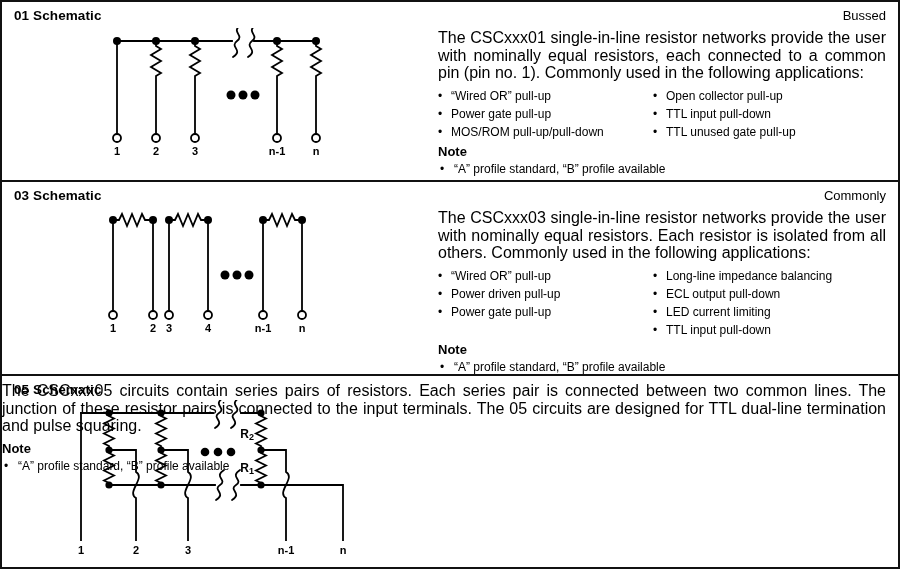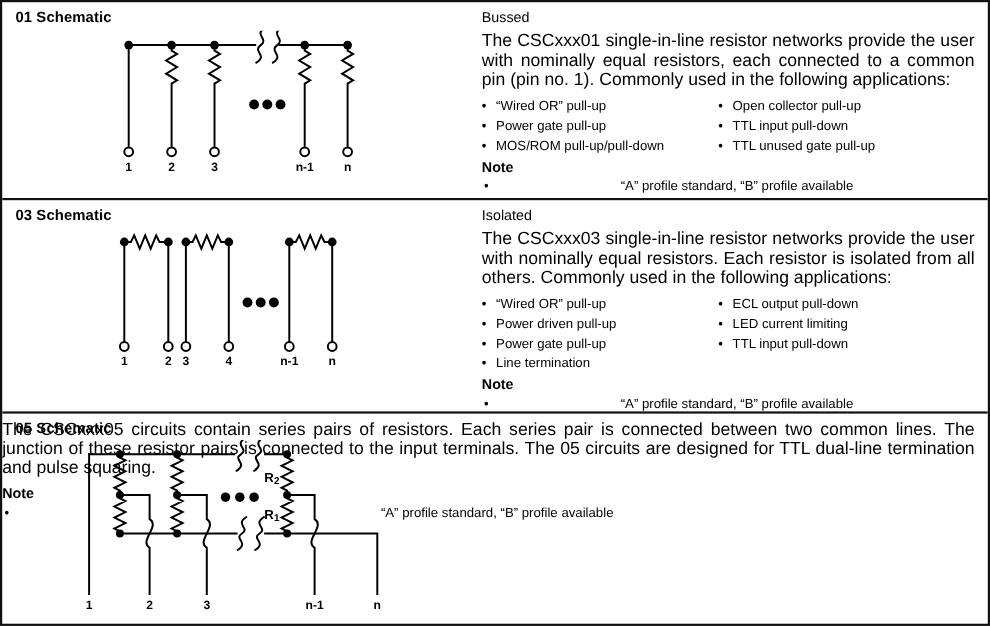--- a/index.html
+++ b/index.html
@@ -16,36 +16,36 @@
   .left  { position:relative; width:436px; flex:none; }
   .sec-header {
     position:absolute; left:12px; top:6px;
     font-size:13.5px; font-weight:bold; letter-spacing:.1px;
   }
   .schem { position:absolute; }
   .schem-1 { left:93px; top:26px; }
   .schem-2 { left:93px; top:25px; }
   .schem-3 { left:71px; top:24px; }
   .right { flex:1; padding:6px 12px 0 0; }
-  .sec-title { text-align:left; font-size:13px; margin-bottom:6px; }
+  .sec-title { text-align:right; font-size:13px; margin-bottom:6px; }
   .para {
     font-size:16px; line-height:17.5px; text-align:justify; margin-bottom:5px;
   }
   .bullets { display:flex; margin-top:2px; }
   .bullets ul { list-style:none; }
   .bullets ul.col1 { width:215px; flex:none; }
   .bullets ul.col2 { flex:1; }
   .bullets li, .note-list li {
     position:relative; font-size:12px; line-height:18px; padding-left:13px;
   }
   .bullets li::before, .note-list li::before {
     content:"\2022"; position:absolute; left:0; top:0;
   }
   .note-label { font-size:13px; font-weight:bold; line-height:17px; margin-top:2px; }
-  .note-list { list-style:none;text-align:center; }
+  .note-list { list-style:none; }
   .note-list li { padding-left:16px; }
   .note-list li::before { left:2px; }
   
   .wire { stroke:#000; stroke-width:1.8; fill:none; stroke-linecap:square; }
   .squig { stroke:#000; stroke-width:1.8; fill:none; stroke-linecap:round; }
   .dot  { fill:#000; stroke:none; }
   .term { fill:#fff; stroke:#000; stroke-width:1.8; }
   .pinlbl { font-family:"Liberation Sans",sans-serif; font-size:11px; font-weight:bold; text-anchor:middle; }
   .rlbl { font-family:"Liberation Sans",sans-serif; font-size:12px; font-weight:bold; text-anchor:end; }
   .rsub { font-size:9px; }
@@ -148,30 +148,30 @@
         </g>
         <text class="pinlbl" x="18" y="125">1</text>
         <text class="pinlbl" x="58" y="125">2</text>
         <text class="pinlbl" x="74" y="125">3</text>
         <text class="pinlbl" x="113" y="125">4</text>
         <text class="pinlbl" x="168" y="125">n-1</text>
         <text class="pinlbl" x="207" y="125">n</text>
       </svg>
     </div>
     <div class="right">
-      <div class="sec-title">Isolated</div>
+      <div class="sec-title">Commonly</div>
       <p class="para">The CSCxxx03 single-in-line resistor networks provide the user with nominally equal resistors. Each resistor is isolated from all others. Commonly used in the following applications:</p>
       <div class="bullets">
         <ul class="col1">
           <li>“Wired OR” pull-up</li>
           <li>Power driven pull-up</li>
           <li>Power gate pull-up</li>
-          <li>Line termination</li>
         </ul>
         <ul class="col2">
+          <li>Long-line impedance balancing</li>
           <li>ECL output pull-down</li>
           <li>LED current limiting</li>
           <li>TTL input pull-down</li>
         </ul>
       </div>
       <div class="note-label">Note</div>
       <ul class="note-list">
           <li>“A” profile standard, “B” profile available</li>
         </ul>
     </div>

